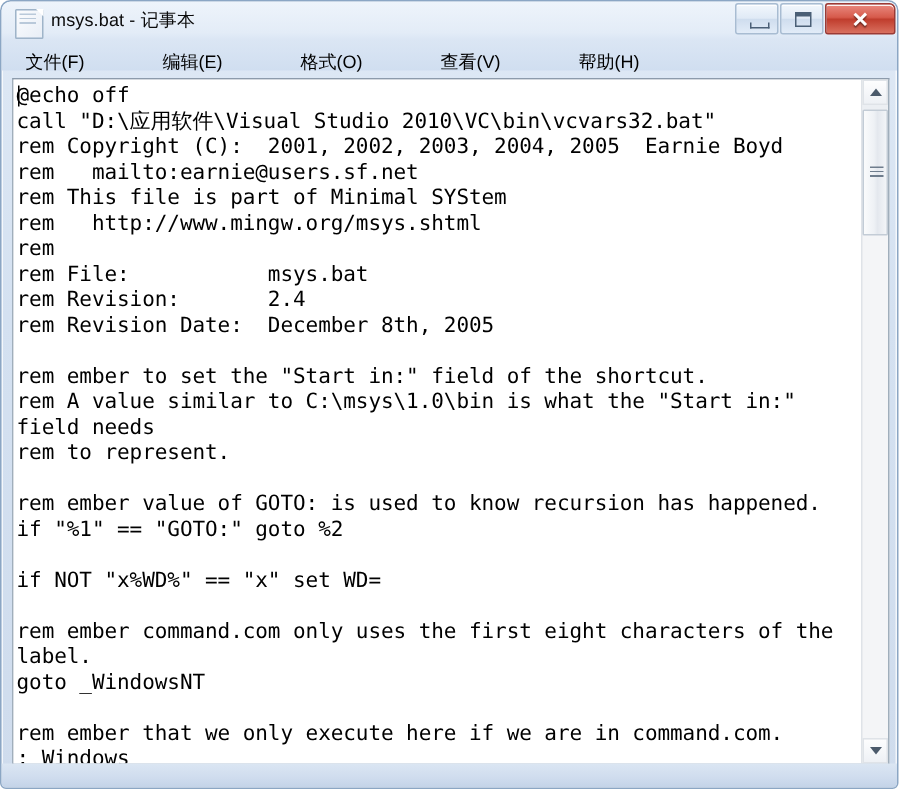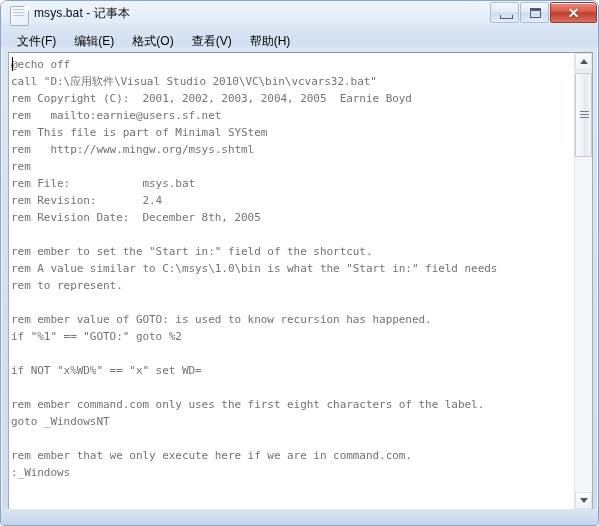--- a/index.html
+++ b/index.html
@@ -132,20 +132,21 @@
   }
 
   
   #menu-bar {
     position: absolute;
     left: 7px; top: 31px;
     width: 585px;
     height: 20px;
     display: flex;
     align-items: center;
+    gap: 34px;
   }
   .menu-item {
     font-size: 12px;
     color: #000000;
     padding: 1px 9px 2px 9px;
     white-space: nowrap;
     cursor: default;
   }
 
   
@@ -165,23 +166,23 @@
     left: 0; top: 0;
     width: 565px;
     height: 456px;
     box-sizing: border-box;
     padding: 3px 2px 0 2px;
     background: #ffffff;
     overflow: hidden;
   }
   #text-content {
     font-family: "DejaVu Sans Mono", "Liberation Mono", monospace;
-    font-size: 11px;
+    font-size: 14px;
     line-height: 17px;
-    color: #737373;
+    color: #000000;
     white-space: pre-wrap;
     word-break: break-word;
     margin: 0;
     letter-spacing: -0.05px;
   }
   #caret {
     position: absolute;
     left: 3px; top: 4px;
     width: 1px;
     height: 14px;

